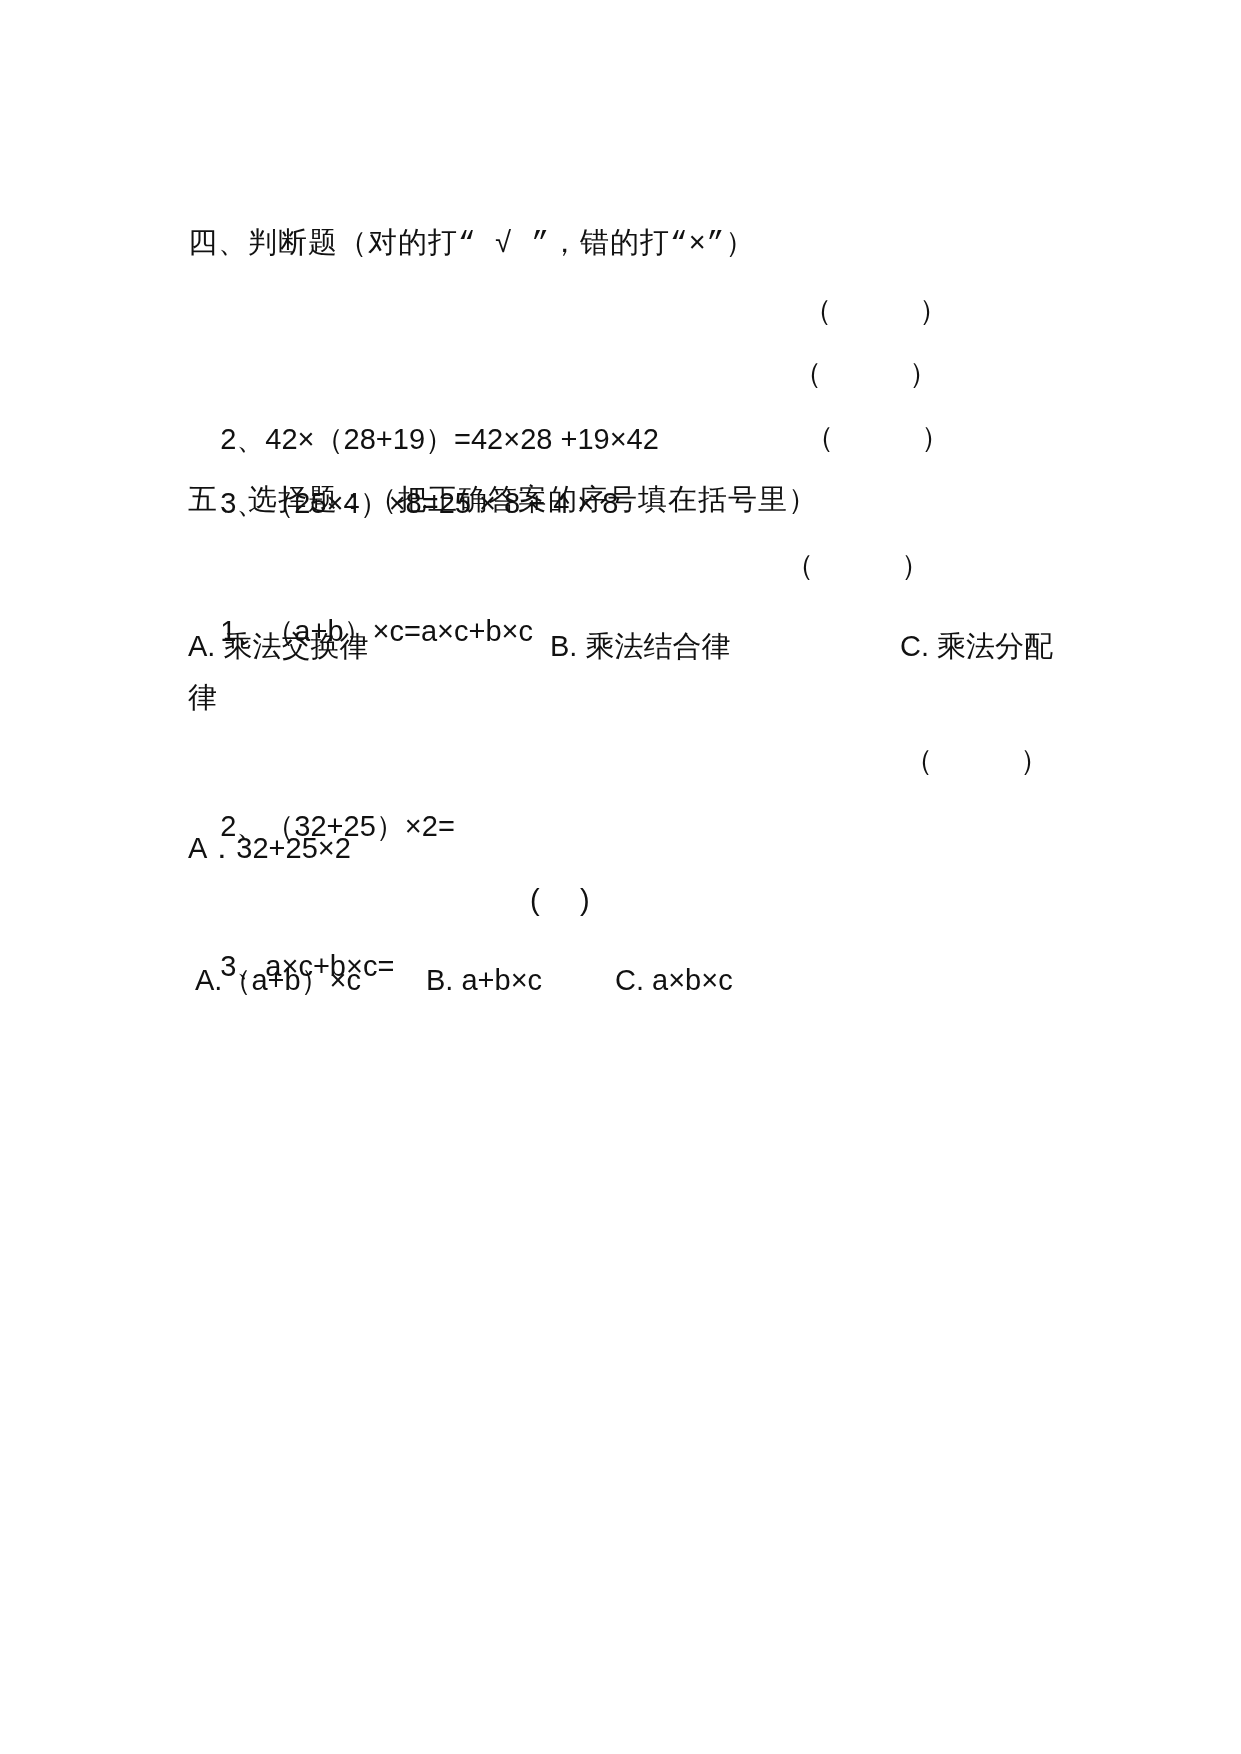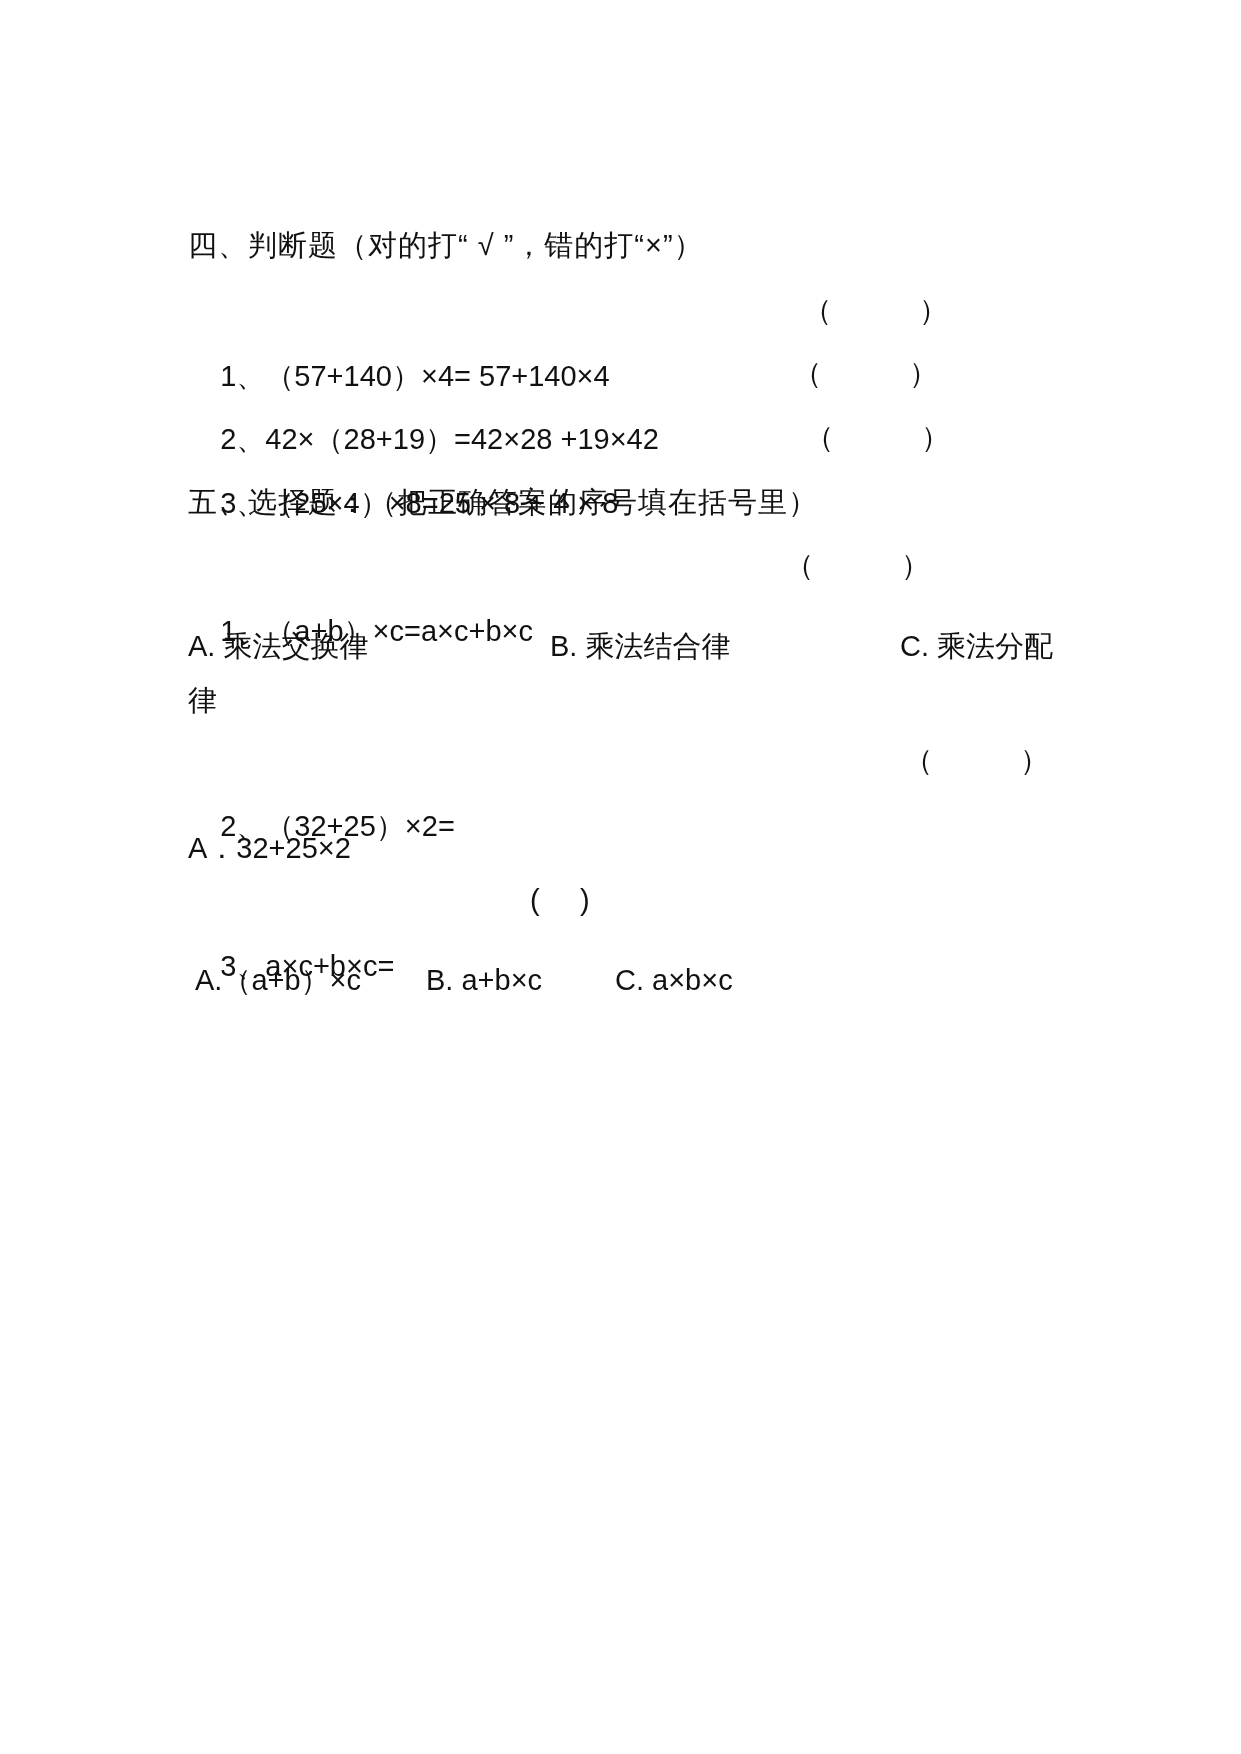--- a/index.html
+++ b/index.html
@@ -14,21 +14,21 @@
   .line {
     position: absolute;
     left: 188px;
     width: 1000px;
     height: 66px;
     line-height: 66px;
     white-space: pre;
     font-size: 29px;
   }
   .cn {
-    font-family: Liberation Sans, sans-serif;
+    font-family: Liberation Mono, monospace;
     letter-spacing: 1px;
   }
   .eq {
     font-family: "Liberation Sans", sans-serif;
   }
   .answer {
     position: absolute;
     top: 0;
     font-family: "Liberation Sans", sans-serif;
     white-space: pre;
@@ -41,21 +41,20 @@
   }
 </style>
 </head>
 <body>
 
 <div class="page">
 
   <div class="line cn" style="top:212px">四、判断题（对的打“ √ ”，错的打“×”）</div>
 
   <div class="line eq" style="top:277px">
-    <span>1、（57+140）×4= 57+140×4</span>
     <span class="answer" style="left:615px">（　　　）</span>
   </div>
 
   <div class="line eq" style="top:340px">
     <span>2、42×（28+19）=42×28 +19×42</span>
     <span class="answer" style="left:605px">（　　　）</span>
   </div>
 
   <div class="line eq" style="top:404px">
     <span>3、（25×4）×8=25 × 8 + 4 × 8</span>

